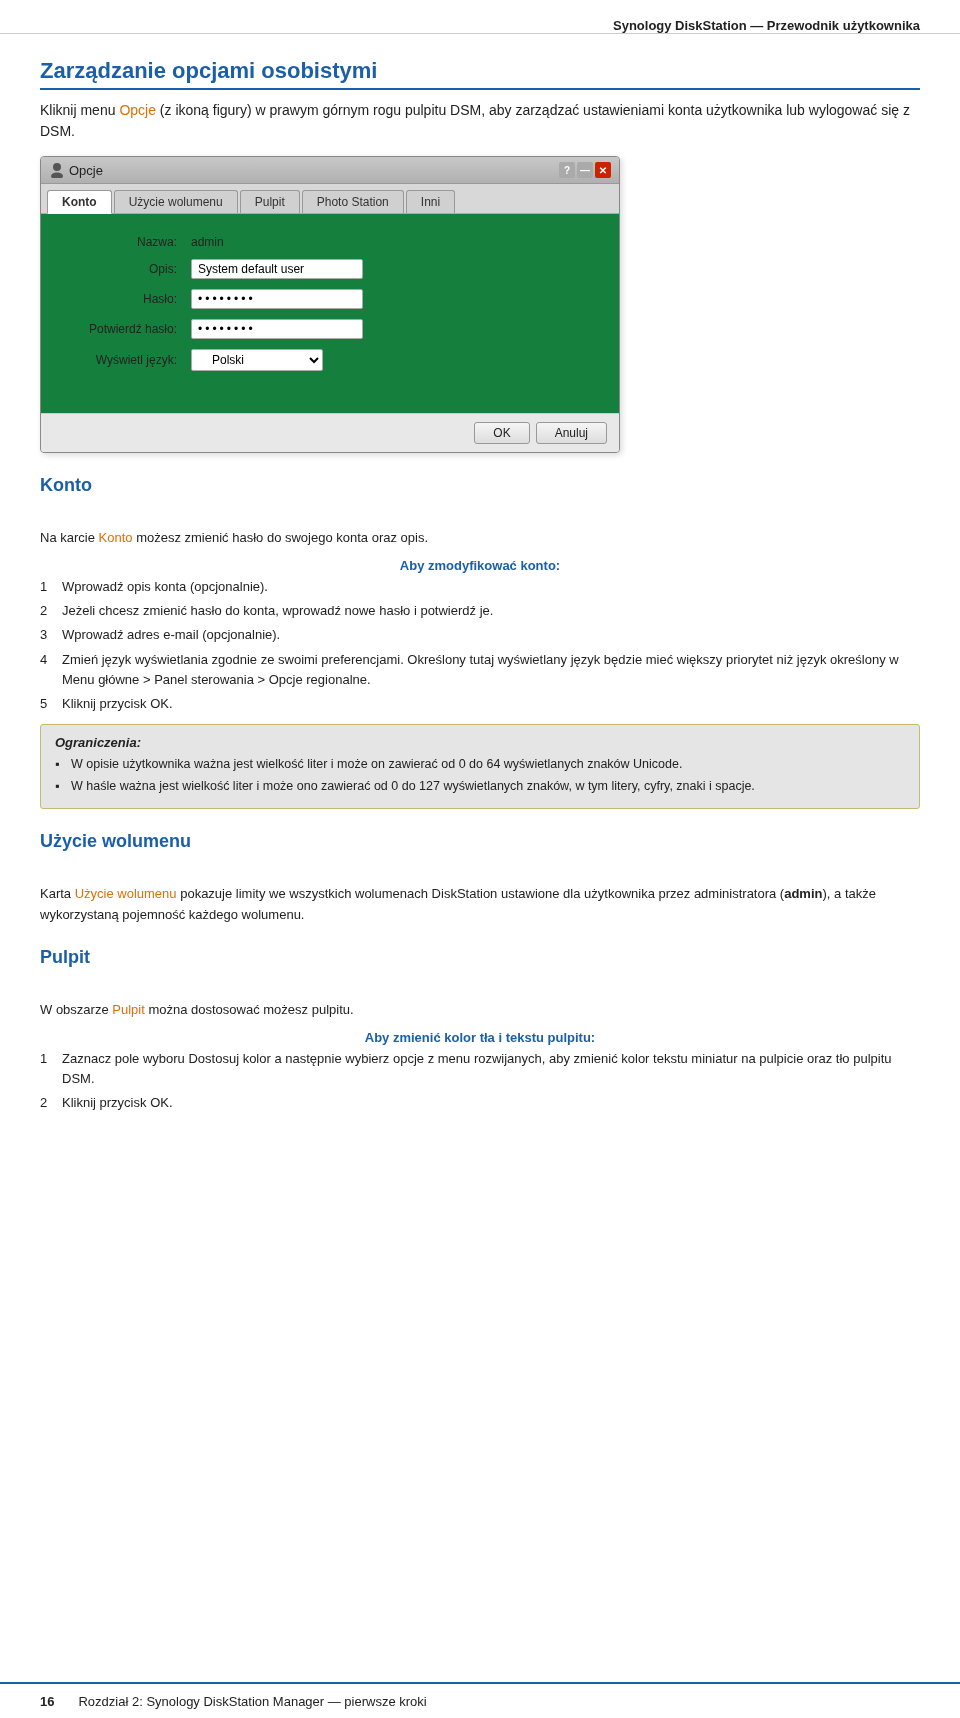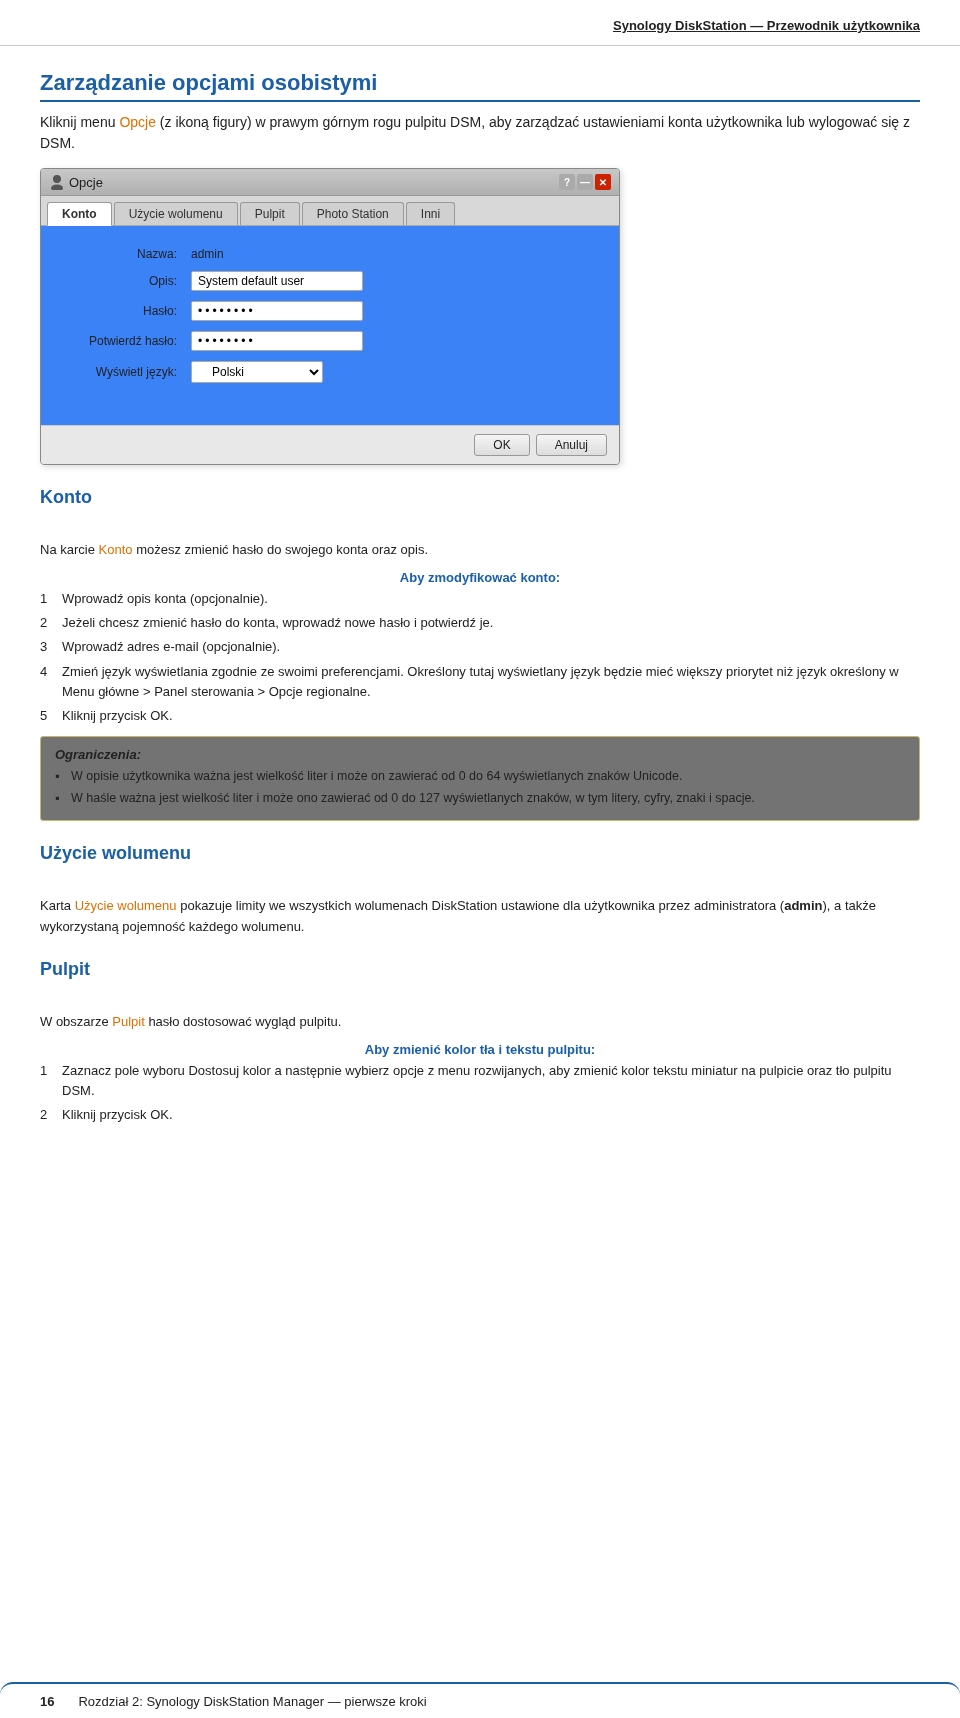--- a/index.html
+++ b/index.html
@@ -9,24 +9,23 @@
       background: #fff;
       color: #222;
       width: 960px;
       min-height: 1718px;
       position: relative;
     }
 
     
     .page-header {
       text-align: right;
-      padding: 18px 40px 12px 40px;
+      padding: 18px 40px 0 40px;
       border-bottom: 1px solid #ccc;
       margin-bottom: 0;
-      text-decoration: underline;
     }
     .page-header .main-title {
       font-size: 13px;
       font-weight: bold;
       color: #222;
     }
     .page-header .sub-title {
       font-size: 11px;
       color: #555;
     }
@@ -122,21 +121,21 @@
       background: #fff;
       color: #333;
       font-weight: bold;
       border-bottom: 1px solid #fff;
       margin-bottom: -1px;
       z-index: 1;
     }
 
     
     .dialog-content {
-      background: #3b82f6;
+      background: #15803d;
       border-top: 1px solid #aaa;
       padding: 16px 16px 12px 16px;
       min-height: 200px;
     }
 
     .form-table {
       width: 100%;
       border-collapse: collapse;
     }
     .form-table tr td {
@@ -238,21 +237,21 @@
       line-height: 1.55;
     }
     .numbered-item .num {
       min-width: 16px;
       font-weight: normal;
     }
 
     
     .info-box {
       border: 1px solid #c8b870;
-      background: #737373;
+      background: #e5e5e5;
       border-radius: 3px;
       padding: 10px 14px;
       margin: 10px 0;
     }
     .info-box .info-title {
       font-weight: bold;
       font-style: italic;
       color: #222;
       margin-bottom: 5px;
       font-size: 13px;
@@ -273,21 +272,20 @@
       position: absolute;
       bottom: 0;
       left: 0;
       right: 0;
       height: 36px;
       border-top: 2px solid #1a5fa8;
       display: flex;
       align-items: center;
       padding: 16px 40px;
       background: #fff;
-      border-radius: 13px;
     }
     .page-footer .page-num {
       font-size: 13px;
       font-weight: bold;
       color: #222;
       margin-right: 24px;
     }
     .page-footer .footer-text {
       font-size: 13px;
       color: #222;
@@ -424,21 +422,21 @@
   <div>
     <h2 class="section-title">Użycie wolumenu</h2>
     <p class="body-text">
       <span>Karta </span><span class="highlight">Użycie wolumenu</span><span> pokazuje limity we wszystkich wolumenach DiskStation ustawione dla użytkownika przez administratora (</span><strong>admin</strong><span>), a także wykorzystaną pojemność każdego wolumenu.</span>
     </p>
   </div>
 
   <div>
     <h2 class="section-title">Pulpit</h2>
     <p class="body-text">
-      <span>W obszarze </span><span class="highlight">Pulpit</span><span> hasło dostosować wygląd pulpitu.</span>
+      <span>W obszarze </span><span class="highlight">Pulpit</span><span> można dostosować możesz pulpitu.</span>
     </p>
     <p class="subsection-title">Aby zmienić kolor tła i tekstu pulpitu:</p>
 
     <div class="numbered-item">
       <span class="num">1</span>
       <span>Zaznacz pole wyboru <span class="highlight">Dostosuj kolor</span> a następnie wybierz opcje z menu rozwijanych, aby zmienić kolor tekstu miniatur na pulpicie oraz tło pulpitu DSM.</span>
     </div>
     <div class="numbered-item">
       <span class="num">2</span>
       <span>Kliknij przycisk <span class="highlight">OK</span>.</span>

